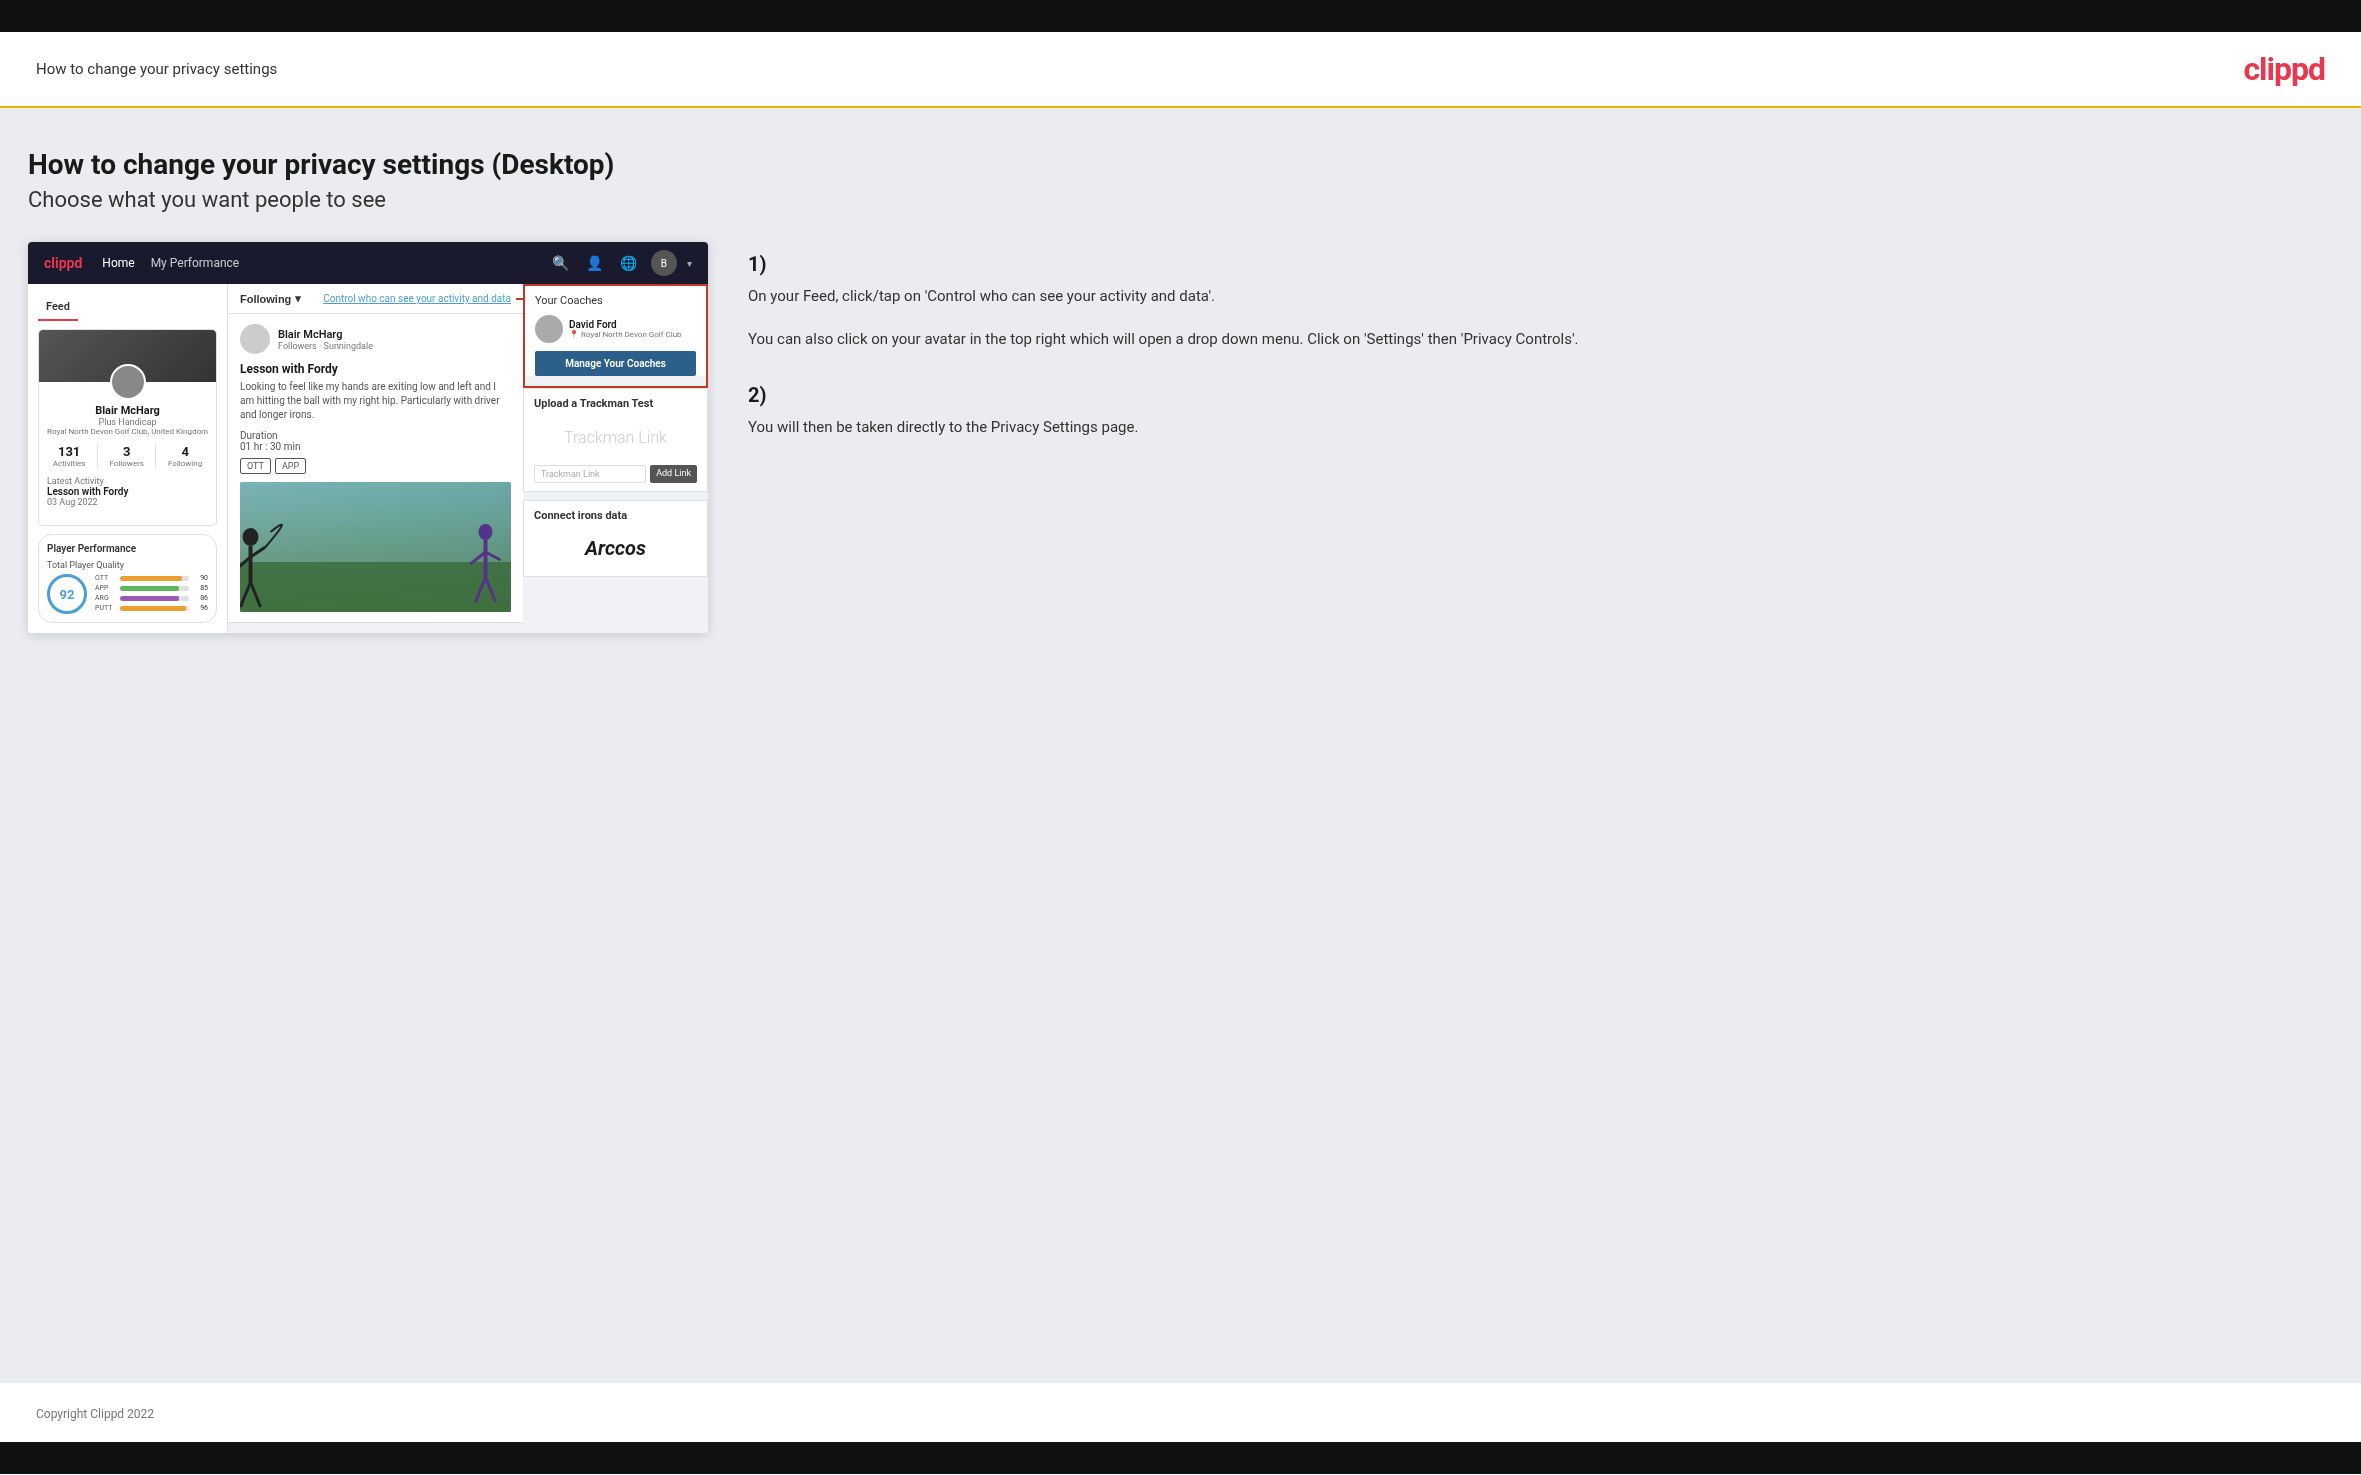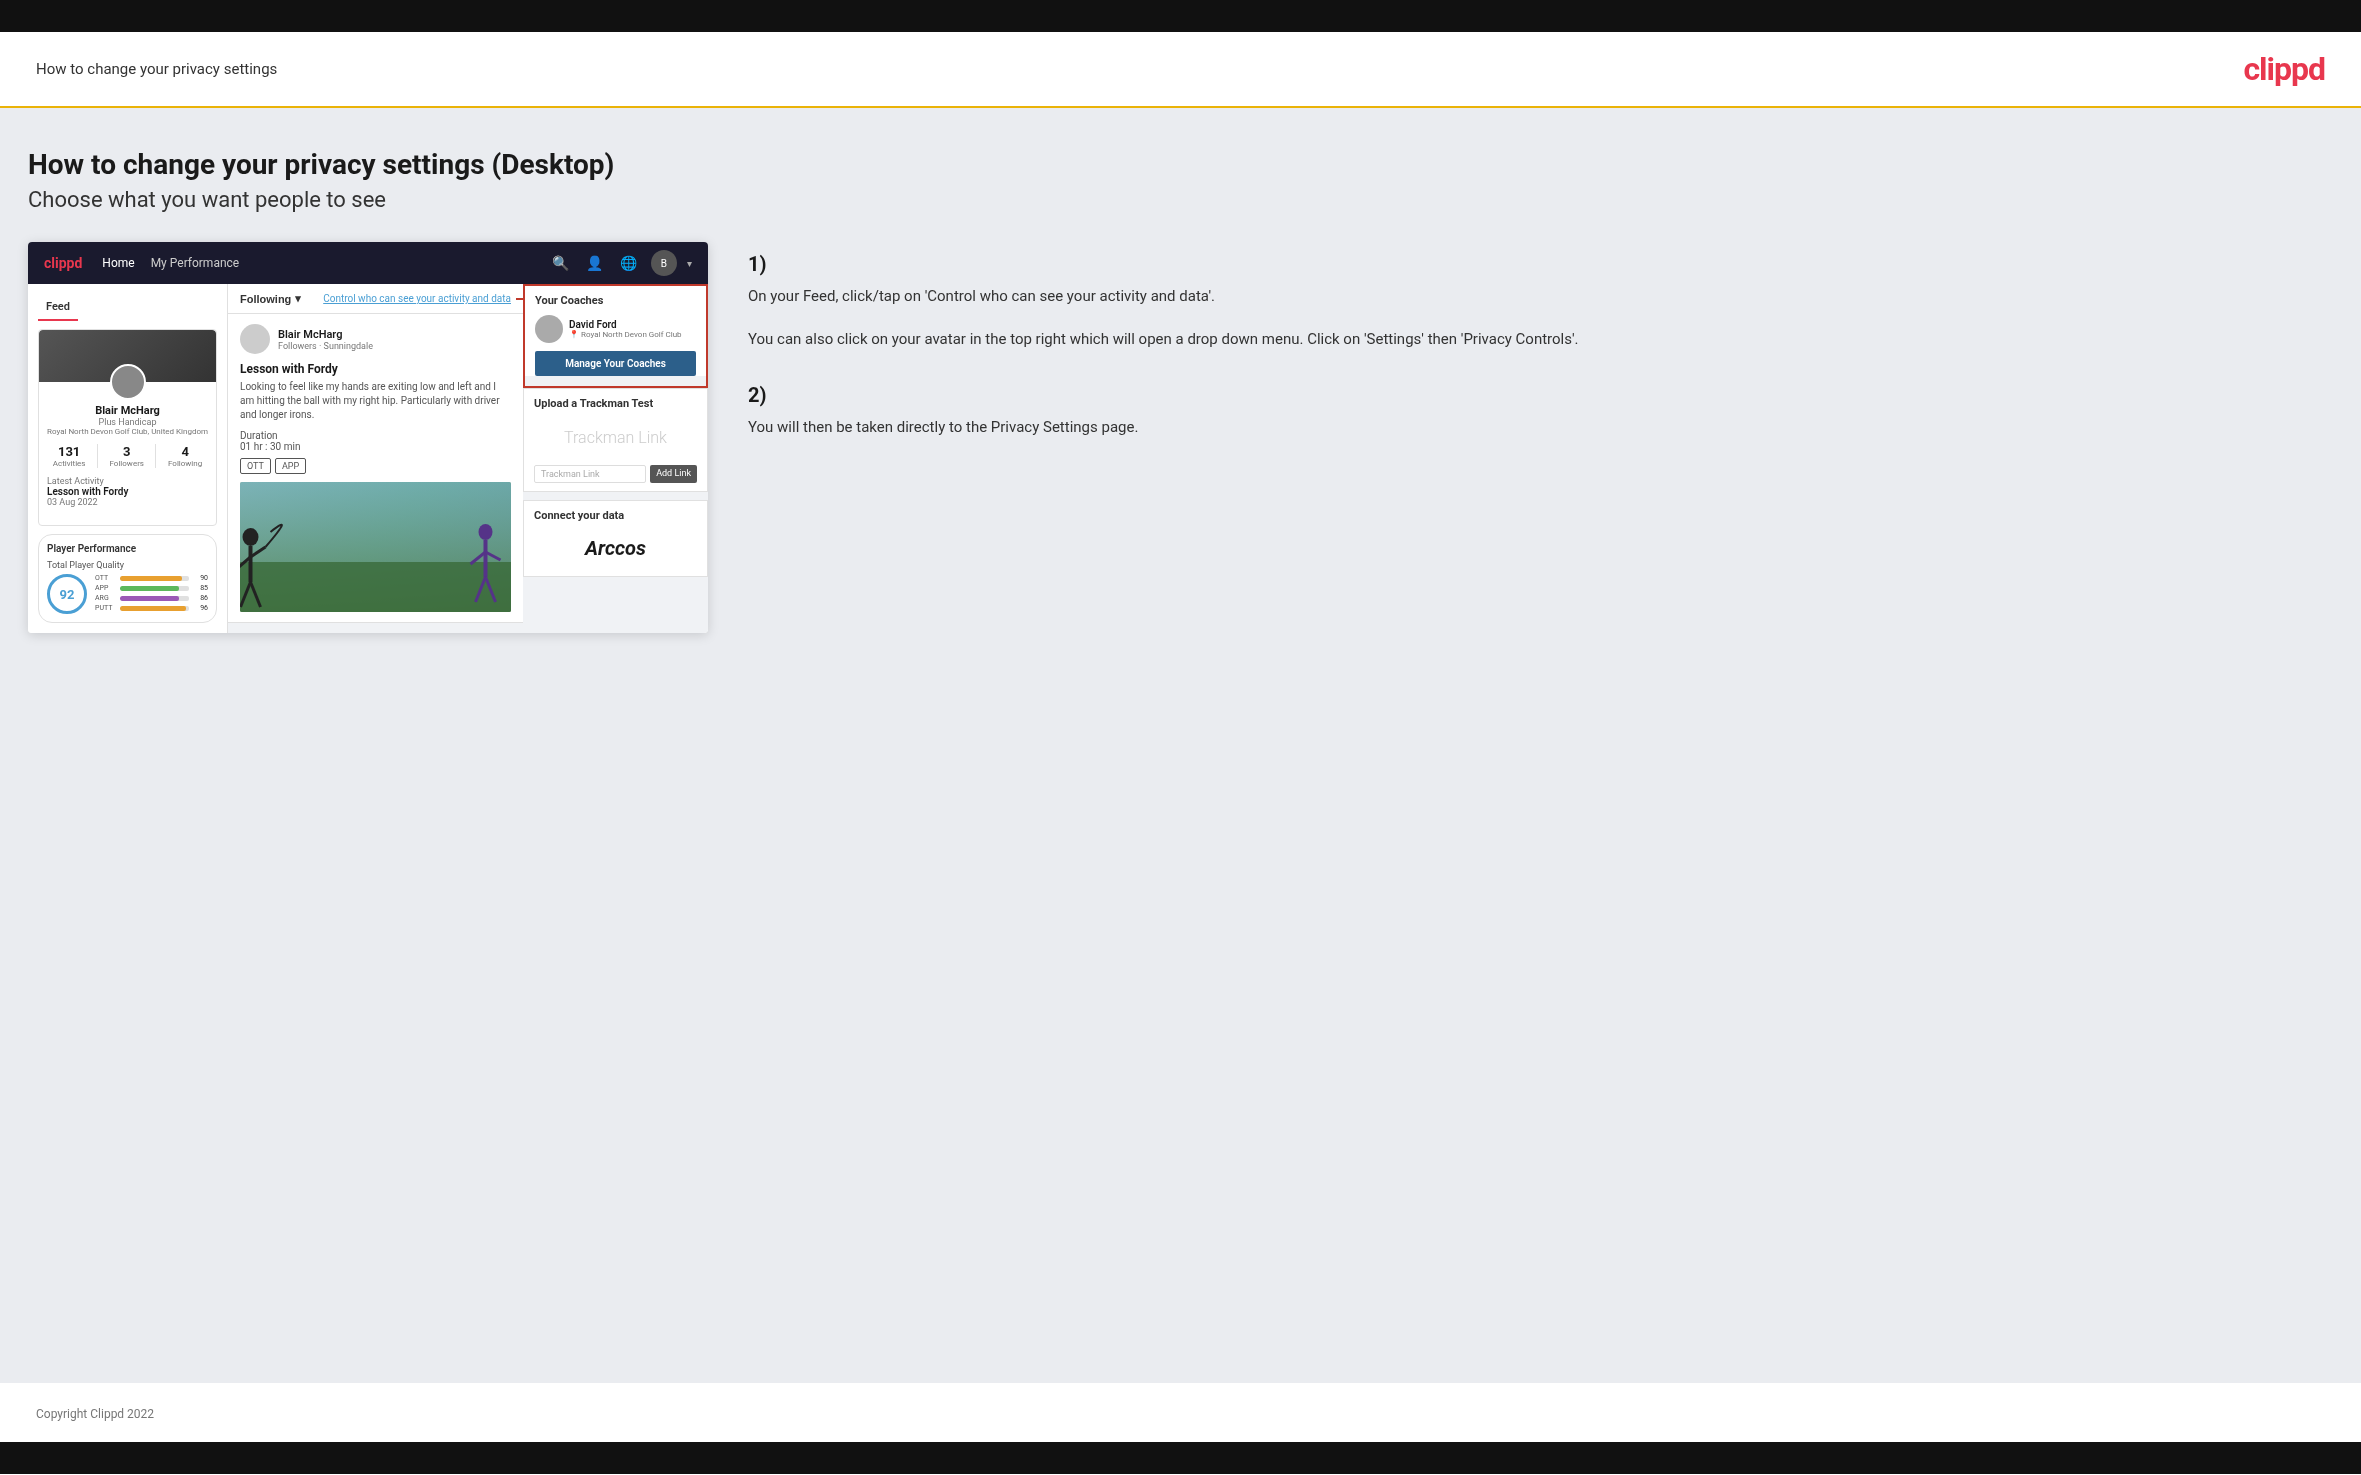--- a/index.html
+++ b/index.html
@@ -442,21 +442,21 @@
     }
 
     .coaches-card {
       background: #fff;
       border: 1px solid #e0e0e0;
       margin-bottom: 8px;
     }
 
     .coaches-title {
       font-size: 11px;
-      font-weight: 700;
+      font-weight: 400;
       color: #333;
       padding: 8px 10px 4px;
     }
 
     .coach-row {
       display: flex;
       align-items: center;
       gap: 6px;
       padding: 4px 10px 8px;
     }
@@ -806,21 +806,21 @@
           <div class="trackman-card">
             <div class="trackman-title">Upload a Trackman Test</div>
             <div class="trackman-placeholder">Trackman Link</div>
             <div class="trackman-input-row">
               <div class="trackman-input">Trackman Link</div>
               <div class="trackman-add-btn">Add Link</div>
             </div>
           </div>
 
           <div class="connect-card">
-            <div class="connect-title">Connect your data</div>
+            <div class="connect-title">Connect irons data</div>
             <div class="arccos-logo">Arccos</div>
           </div>
 
         </div>
 
       </div>
     </div>
 
     <div class="instructions-panel">
 

